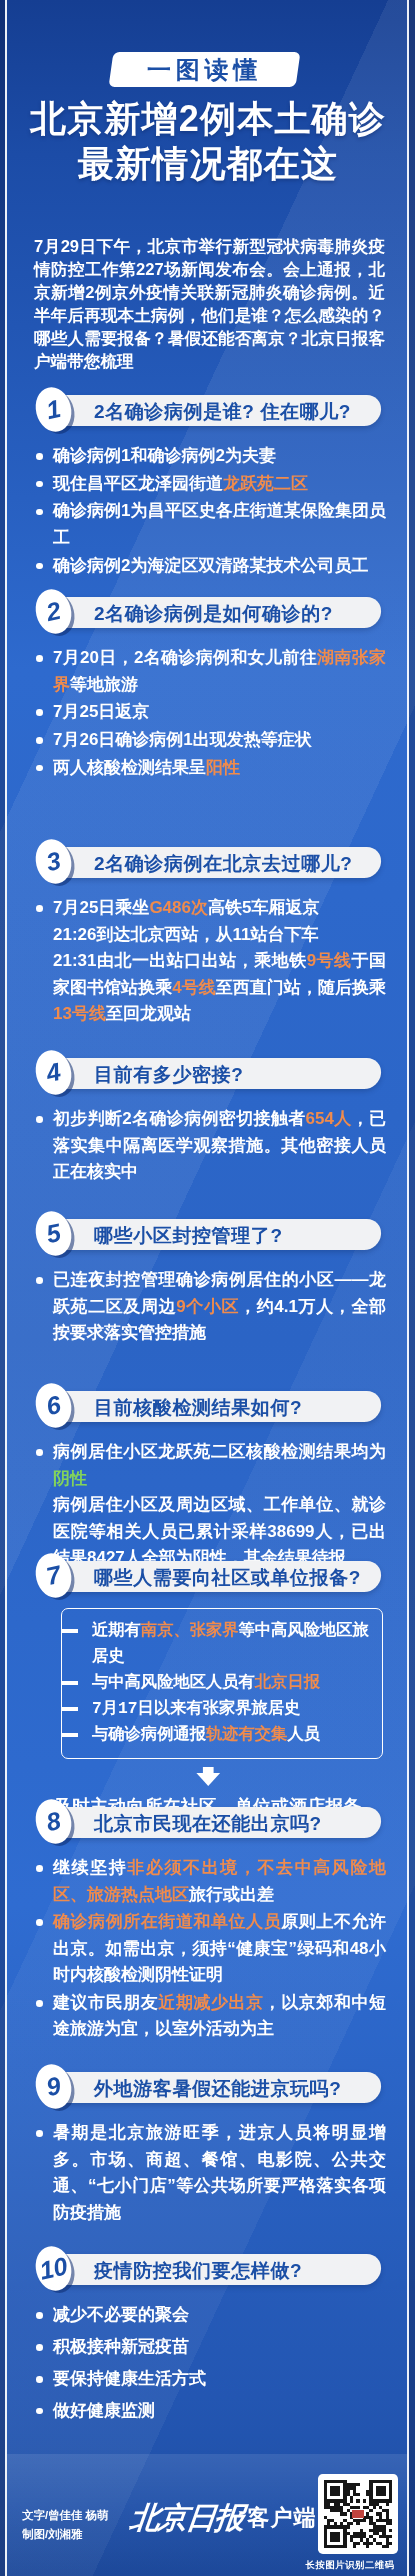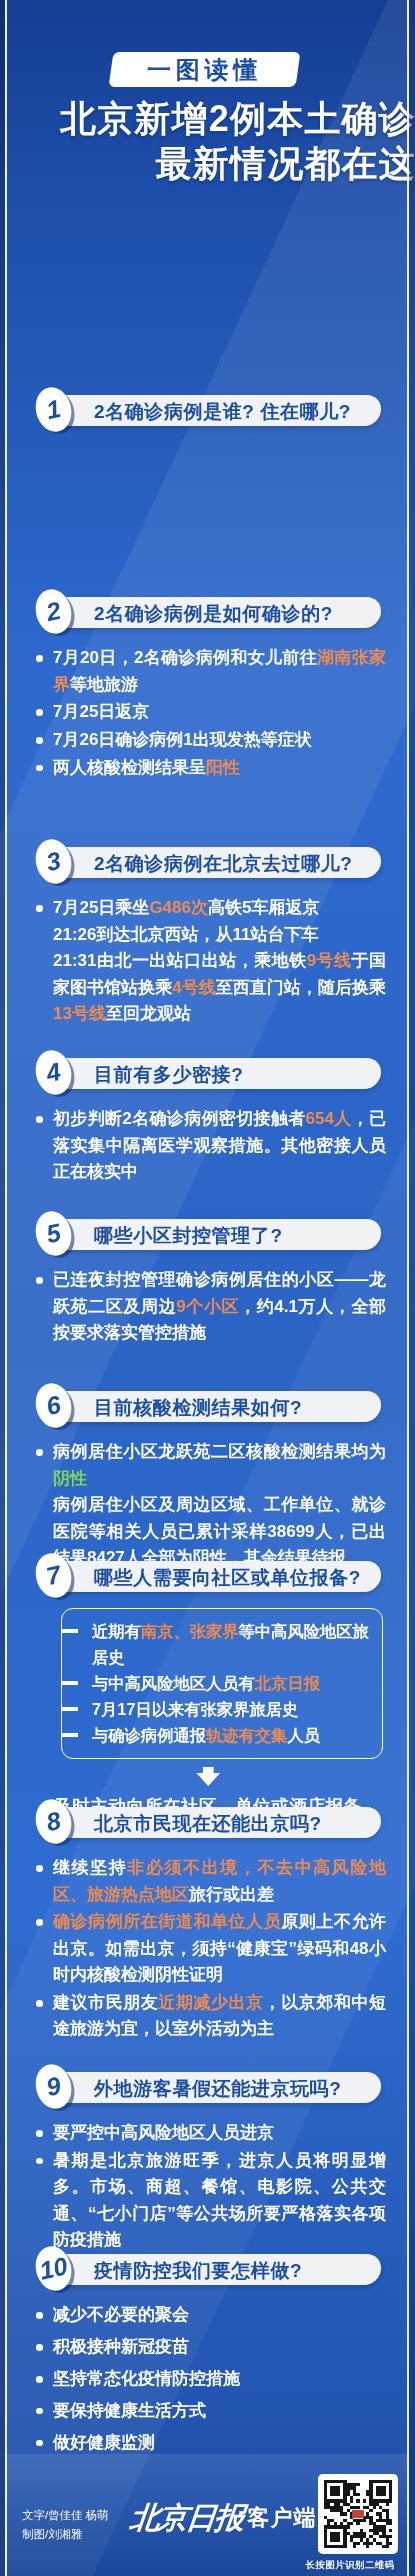--- a/index.html
+++ b/index.html
@@ -20,21 +20,21 @@
   .edge{position:absolute;top:0;bottom:0;background:rgba(6,18,58,.35);z-index:5;}
   .edge.left{left:0;width:5.4px;} .edge.right{left:409px;right:0;}
 
   
   .badge{
     position:absolute;left:111px;top:52px;width:187px;height:35px;z-index:2;
     background:#fff;border-radius:6px;transform:skewX(-8deg);
     display:flex;align-items:center;justify-content:center;
   }
   .badge span{transform:skewX(8deg);color:#1B4FA6;font-size:24px;font-weight:900;letter-spacing:4.8px;}
-  .title{position:absolute;left:0;width:100%;text-align:right;color:#fff;font-weight:900;
+  .title{position:absolute;left:0;width:100%;text-align:center;color:#fff;font-weight:900;
     font-size:36px;letter-spacing:1.2px;z-index:2;text-shadow:0 1.8px 3.6px rgba(10,30,80,.35);}
   .title.l1{top:95px;} .title.l2{top:140px;}
 
   .intro{
     position:absolute;left:34px;width:351px;top:218px;z-index:2;
     color:#fff;font-size:16.6px;line-height:23px;font-weight:700;text-align:justify;
   }
 
   
   #sections .section{position:absolute;left:0;right:0;z-index:2;}
@@ -76,38 +76,38 @@
   }
   ul.bullets li::before{
     content:"";position:absolute;left:1.2px;top:10.2px;width:6.6px;height:6.6px;border-radius:50%;background:#fff;
   }
   .section:nth-child(10) ul.bullets li{margin-bottom:5.4px;}
   .orange{color:var(--c-orange);}
   .green{color:var(--c-green);}
 
   
   ul.report-box{
-    list-style:none;border:1.8px solid #fff;border-radius:12px;
-    margin:15.7px 33px 0 61px;padding:9.6px 8.4px 9.6px 30px;
+    list-style:none;border:1.8px solid #fff;border-radius:7px;
+    margin:15.7px 33px 0 61px;padding:9.6px 8.4px 9.6px 30px;font-family:Liberation Mono, monospace;
   }
   ul.report-box li{
     position:relative;color:#fff;font-size:16.3px;line-height:26px;font-weight:700;
   }
   ul.report-box li::before{
     content:"";position:absolute;left:-30px;top:11px;width:16.3px;height:3.6px;background:#fff;
   }
   .down-arrow{width:26.5px;margin:8.4px auto 0;display:block;}
   .arrow-note{margin-top:6px;text-align:center;color:#fff;font-size:17.5px;font-weight:900;letter-spacing:0.6px;}
 
   
   .footer{
     position:absolute;left:6.6px;right:7.8px;top:2454px;bottom:0;z-index:3;
     background:linear-gradient(180deg,rgba(255,255,255,.10),rgba(255,255,255,.03) 45%,rgba(4,12,40,.08));
   }
-  .credits{position:absolute;left:15.7px;top:52px;color:#fff;font-size:11.4px;font-weight:400;line-height:18.7px;}
+  .credits{position:absolute;left:15.7px;top:52px;color:#fff;font-size:11.4px;font-weight:700;line-height:18.7px;}
   .brand{position:absolute;left:123px;top:40px;display:flex;align-items:center;}
   .brand .script{
     font-family:"DejaVu Serif","Liberation Serif",serif;
     font-style:italic;font-weight:900;color:#fff;font-size:30px;letter-spacing:-1.8px;
     transform:skewX(-6deg);line-height:47px;
   }
   .brand .suffix{color:#fff;font-size:22px;font-weight:900;margin-left:4.8px;letter-spacing:1.2px;}
   .qr-box{
     position:absolute;left:311px;top:20px;width:80px;height:80px;
     background:#fff;border-radius:4.8px;display:flex;align-items:center;justify-content:center;
@@ -123,30 +123,37 @@
   <div class="edge right"></div>
   <div class="rail left"></div>
   <div class="rail right"></div>
 
   <div class="badge">
     <span>一图读懂</span>
   </div>
   <div class="title l1">北京新增2例本土确诊</div>
   <div class="title l2">最新情况都在这</div>
 
+  <p class="intro">7月29日下午，北京市举行新型冠状病毒肺炎疫情防控工作第227场新闻发布会。会上通报，北京新增2例京外疫情关联新冠肺炎确诊病例。近半年后再现本土病例，他们是谁？怎么感染的？哪些人需要报备？暑假还能否离京？北京日报客户端带您梳理</p>
 
   <div id="sections">
   <div class="section">
     <div class="pill-row">
       <div class="pill"></div>
       <div class="pill-text">2名确诊病例是谁? 住在哪儿?</div>
       <div class="num-circle">
         <span class="num">1</span>
       </div>
     </div>
+    <ul class="bullets">
+          <li><span>确诊病例1和确诊病例2为夫妻</span></li>
+          <li><span>现住昌平区龙泽园街道</span><span class="orange">龙跃苑二区</span></li>
+          <li><span>确诊病例1为昌平区史各庄街道某保险集团员工</span></li>
+          <li><span>确诊病例2为海淀区双清路某技术公司员工</span></li>
+        </ul>
 
   </div>
 
   <div class="section">
     <div class="pill-row">
       <div class="pill"></div>
       <div class="pill-text">2名确诊病例是如何确诊的?</div>
       <div class="num-circle">
         <span class="num">2</span>
       </div>
@@ -260,38 +267,36 @@
 
   <div class="section">
     <div class="pill-row">
       <div class="pill"></div>
       <div class="pill-text">外地游客暑假还能进京玩吗?</div>
       <div class="num-circle">
         <span class="num">9</span>
       </div>
     </div>
     <ul class="bullets">
-          <li><span>要严控中高风险地区人员进京</span></li>
           <li><span>暑期是北京旅游旺季，进京人员将明显增多。市场、商超、餐馆、电影院、公共交通、“七小门店”等公共场所要严格落实各项防疫措施</span></li>
         </ul>
 
   </div>
 
   <div class="section">
     <div class="pill-row">
       <div class="pill"></div>
       <div class="pill-text">疫情防控我们要怎样做?</div>
       <div class="num-circle">
         <span class="num">10</span>
       </div>
     </div>
     <ul class="bullets">
           <li><span>减少不必要的聚会</span></li>
           <li><span>积极接种新冠疫苗</span></li>
-          <li><span>坚持常态化疫情防控措施</span></li>
           <li><span>要保持健康生活方式</span></li>
           <li><span>做好健康监测</span></li>
         </ul>
 
   </div>
 </div>
 
   <div class="footer">
     <div class="credits">
       <div>文字/曾佳佳 杨萌</div>

